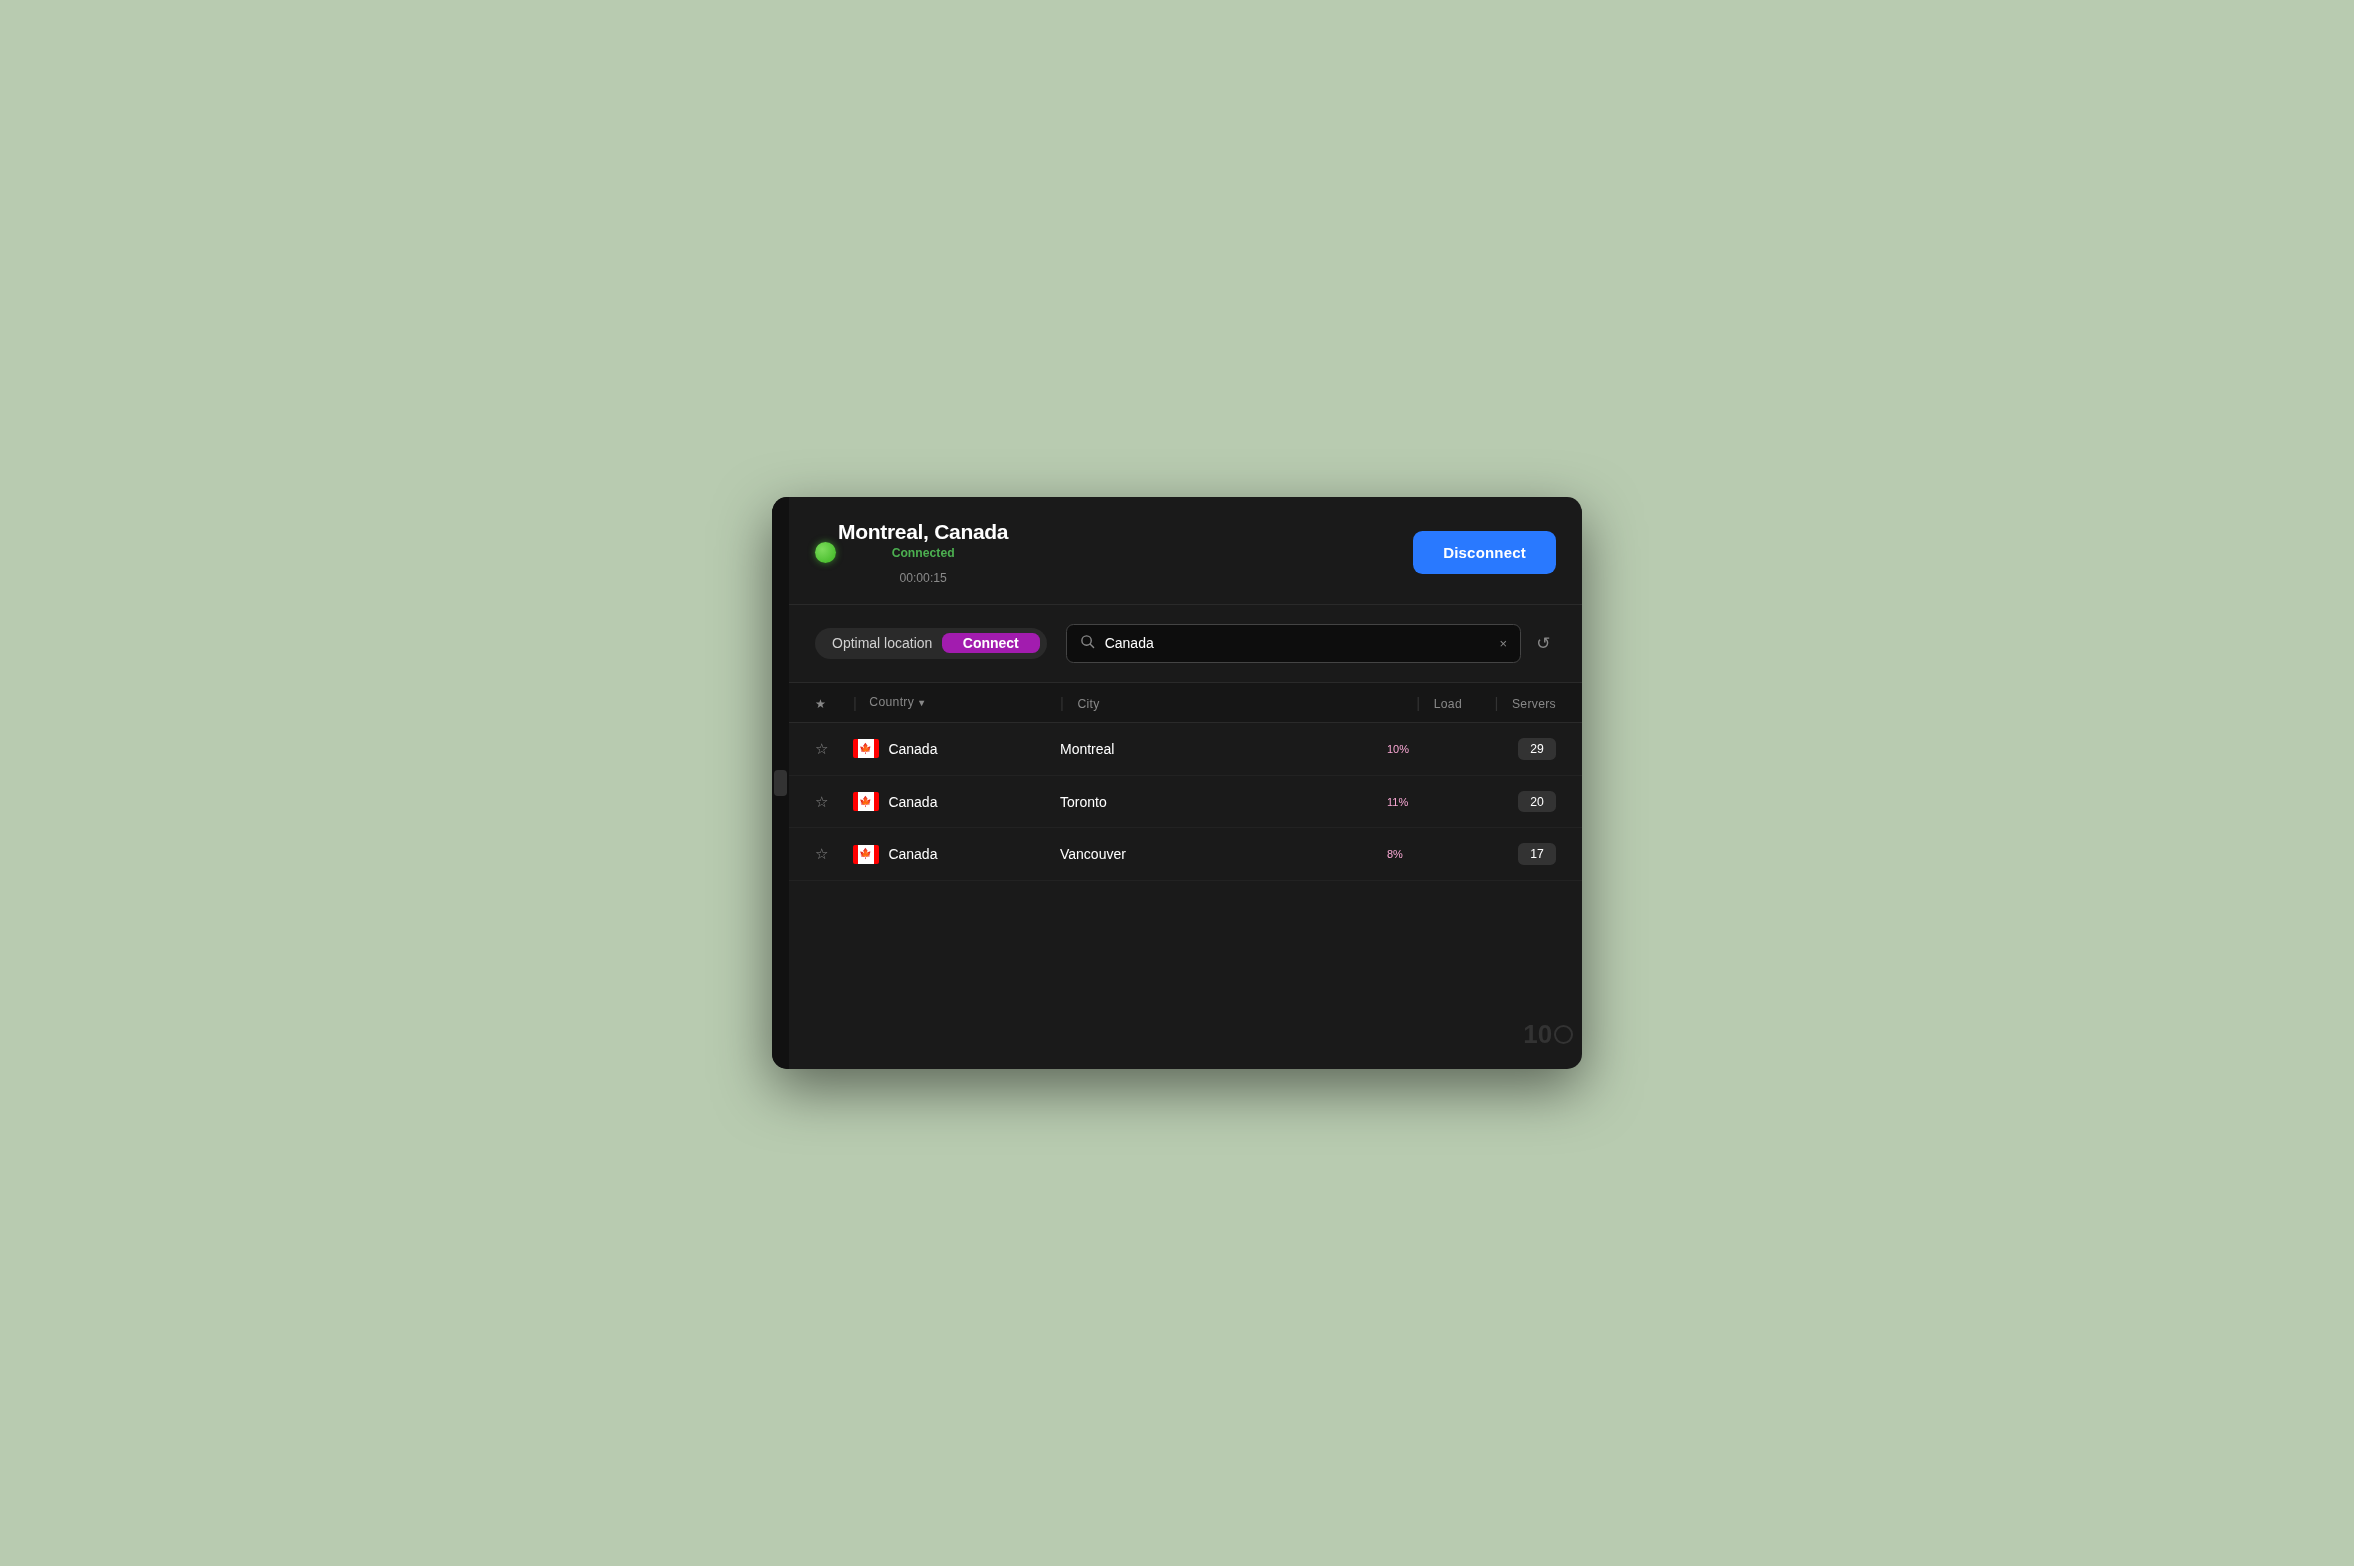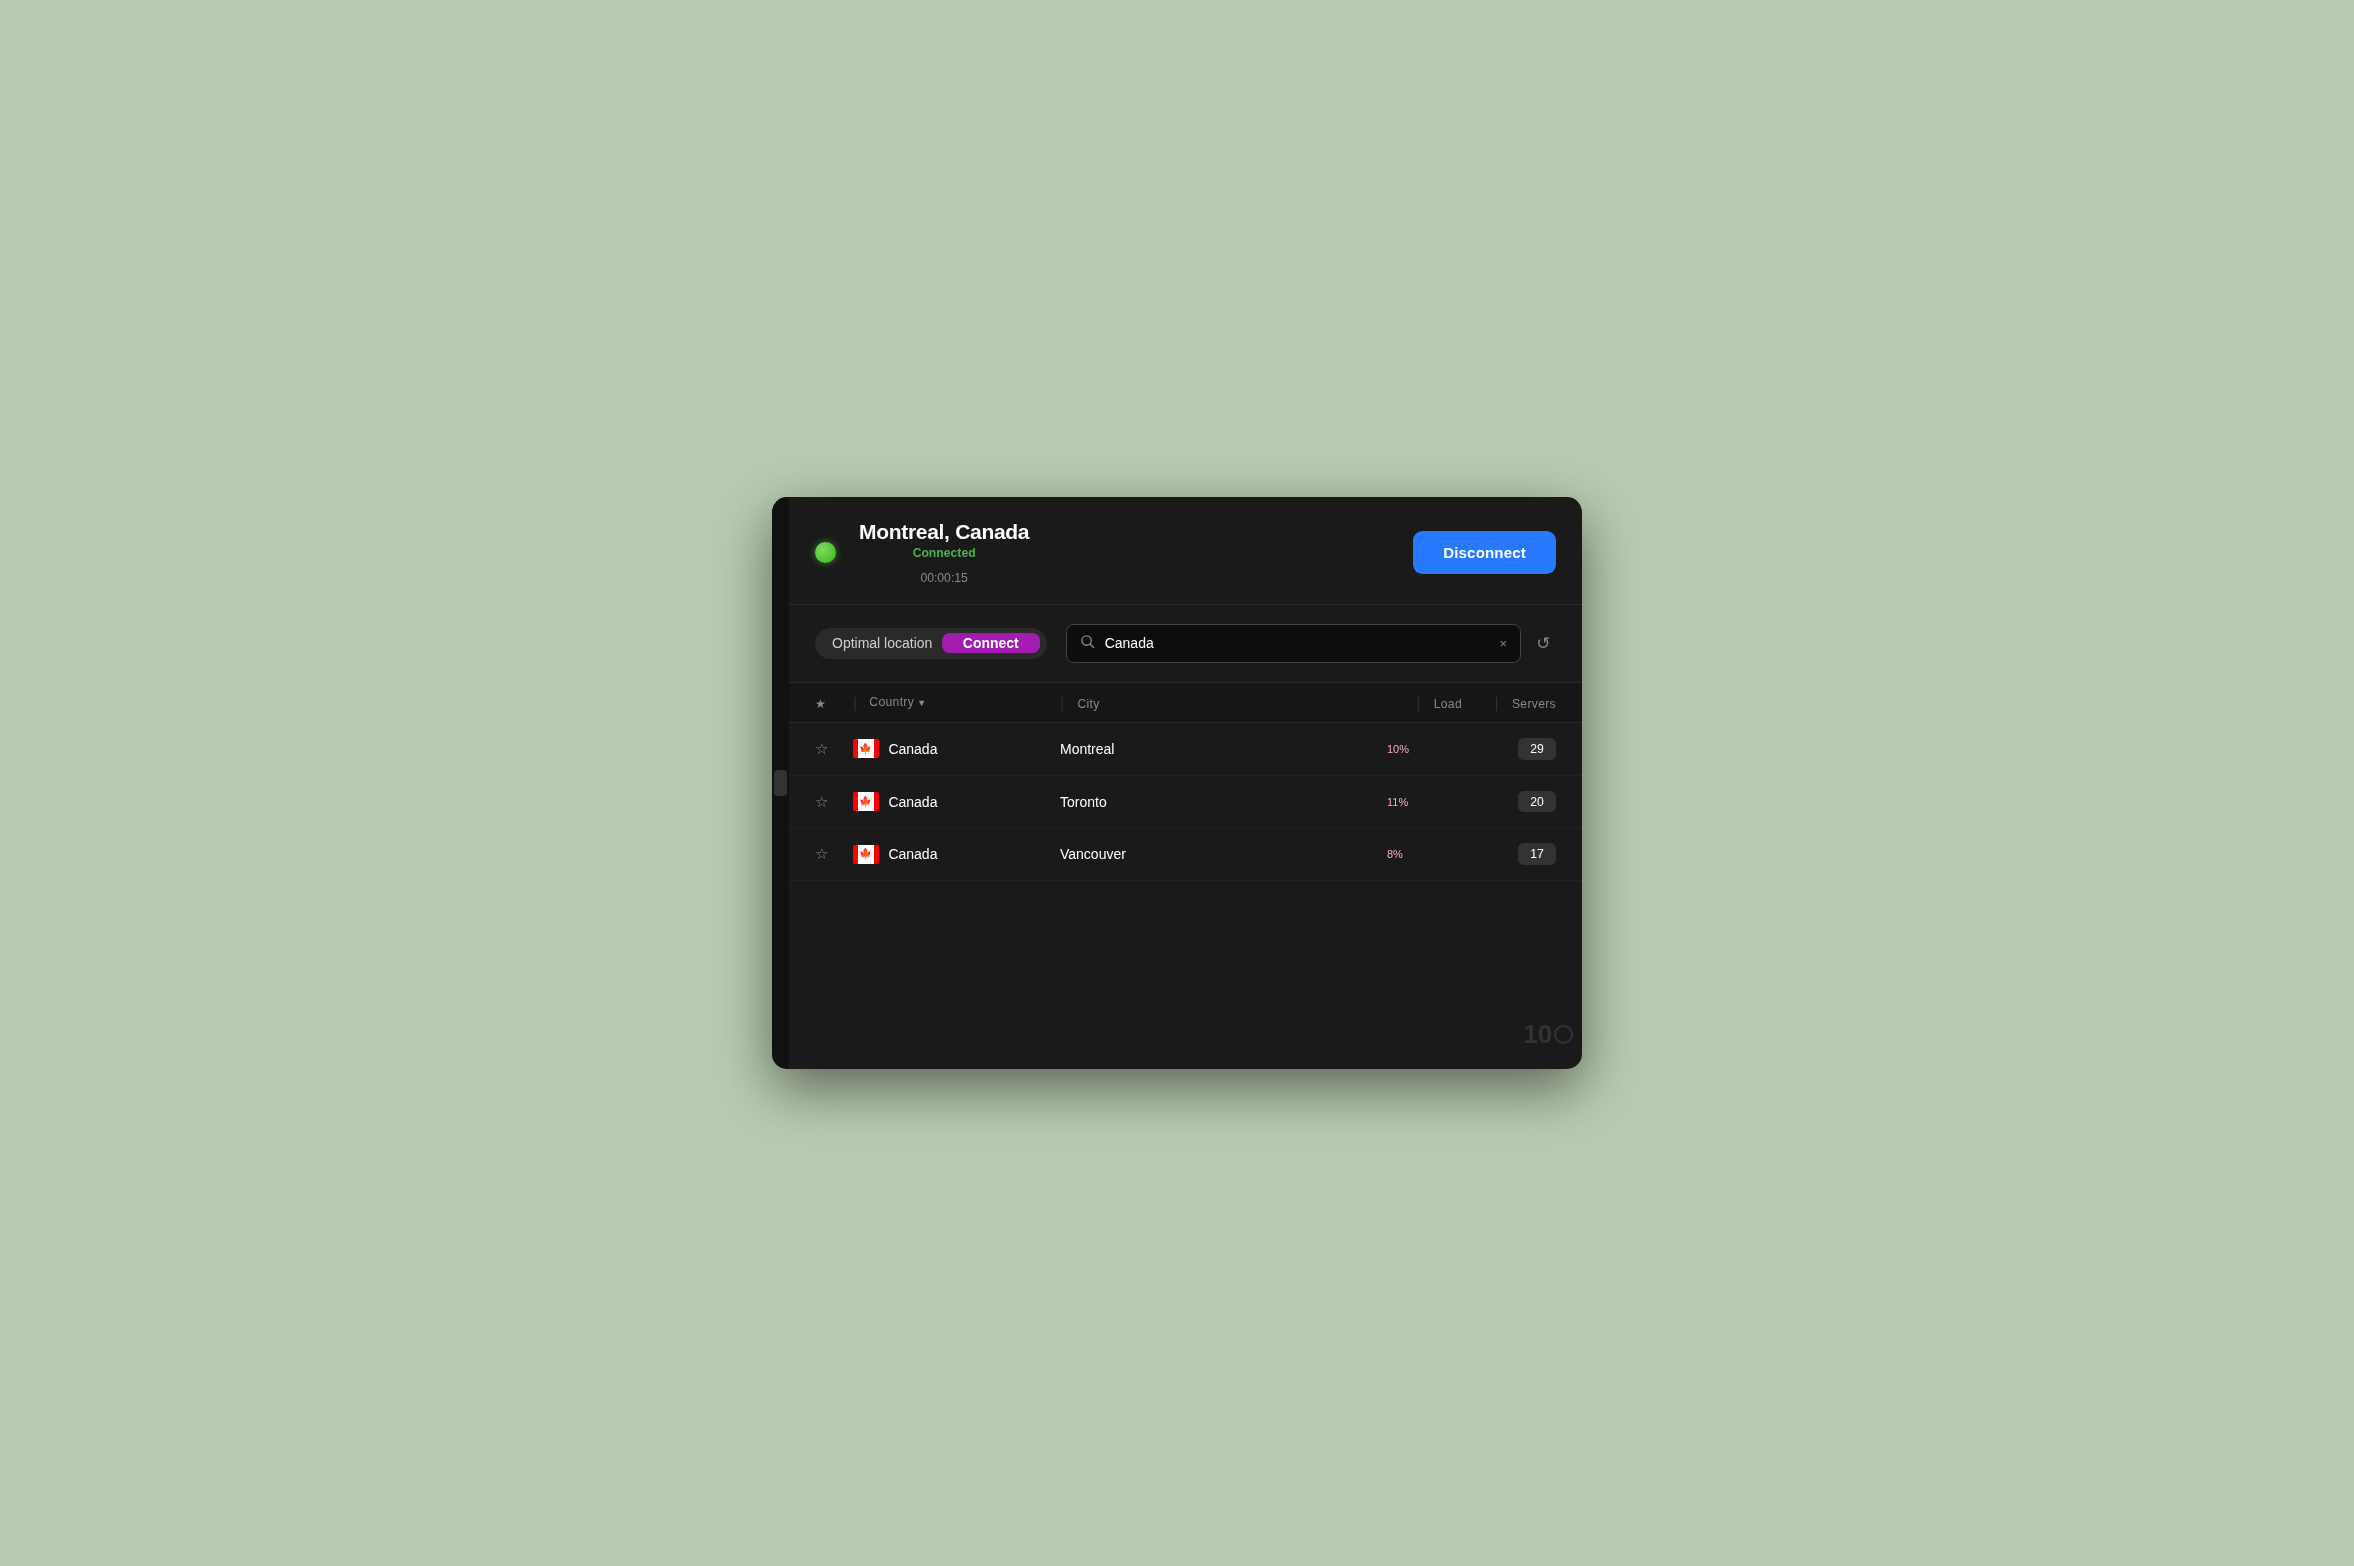--- a/index.html
+++ b/index.html
@@ -63,21 +63,21 @@
       display: flex;
       align-items: center;
       justify-content: space-between;
       padding: 22.6px 26px 19px 26px;
       border-bottom: 0.9px solid #2a2a2a;
     }
 
     .connection-info {
       display: flex;
       align-items: center;
-      gap: 23px;
+      gap: 2px;
     }
 
     .status-dot {
       width: 21px;
       height: 21px;
       background: radial-gradient(circle at 35% 35%, #7ddc5c, #3ab520);
       border-radius: 50%;
       box-shadow: 0 0 7.5px rgba(80,200,60,0.6);
       flex-shrink: 0;
     }

